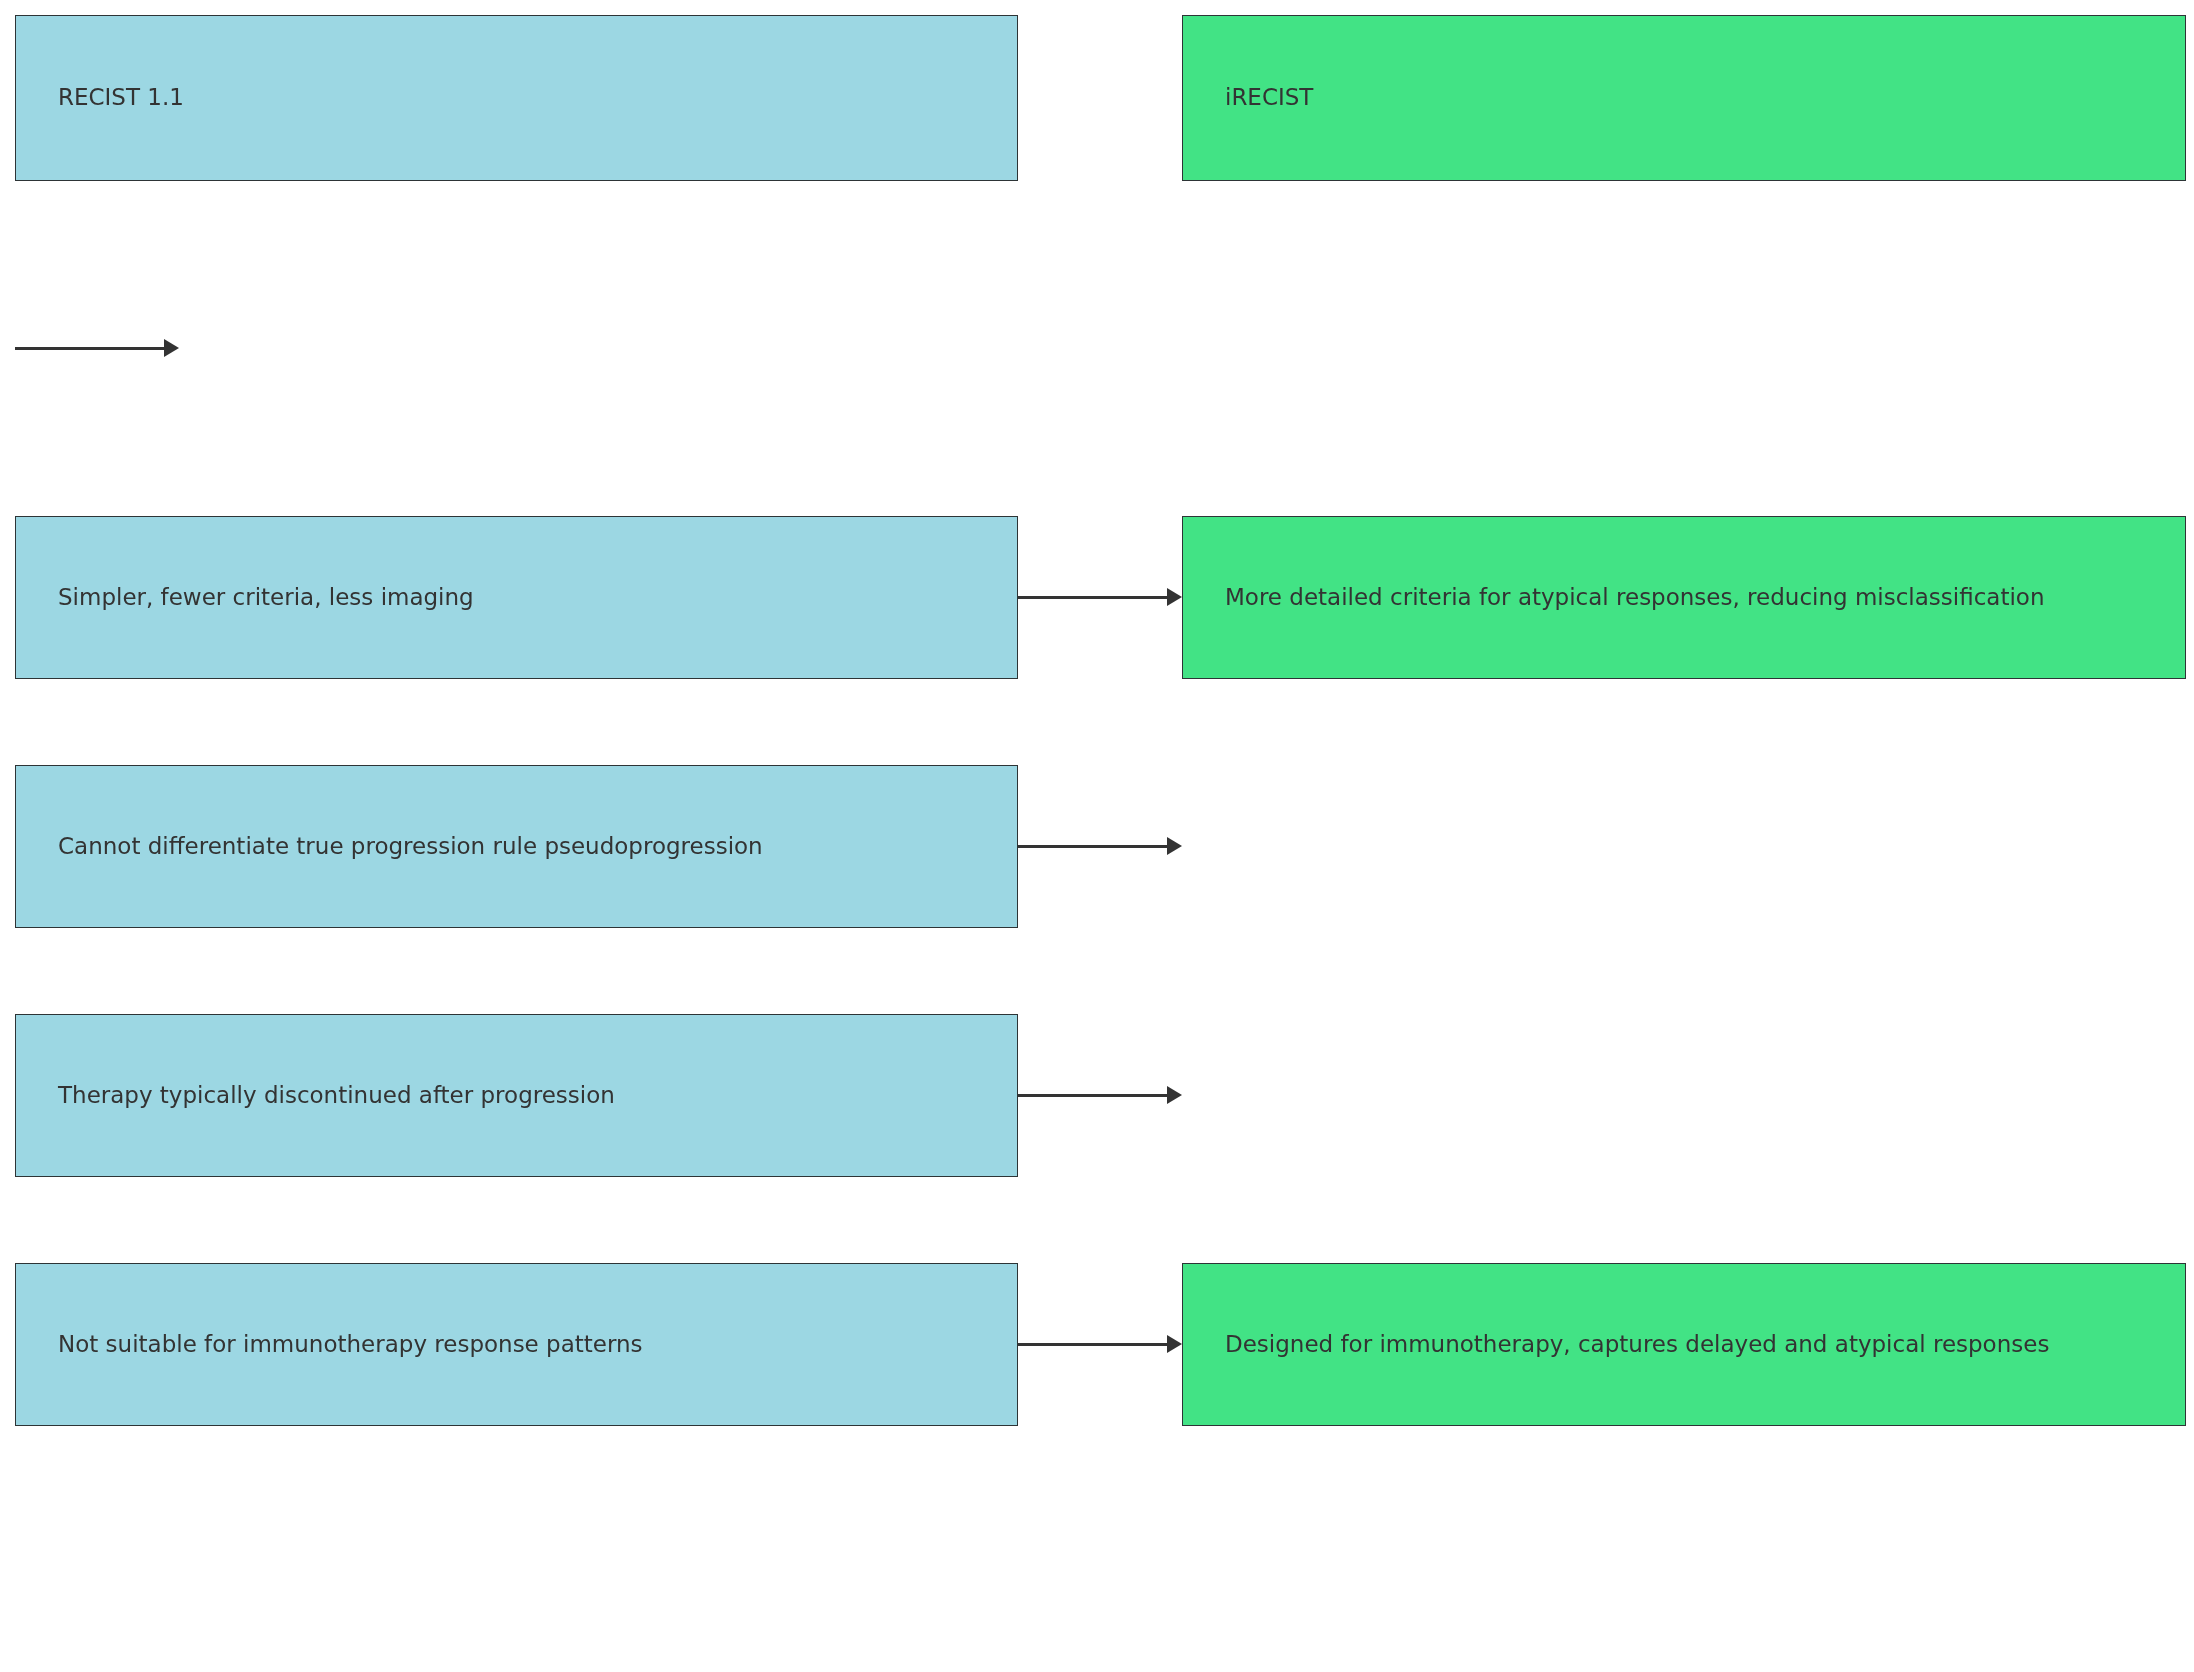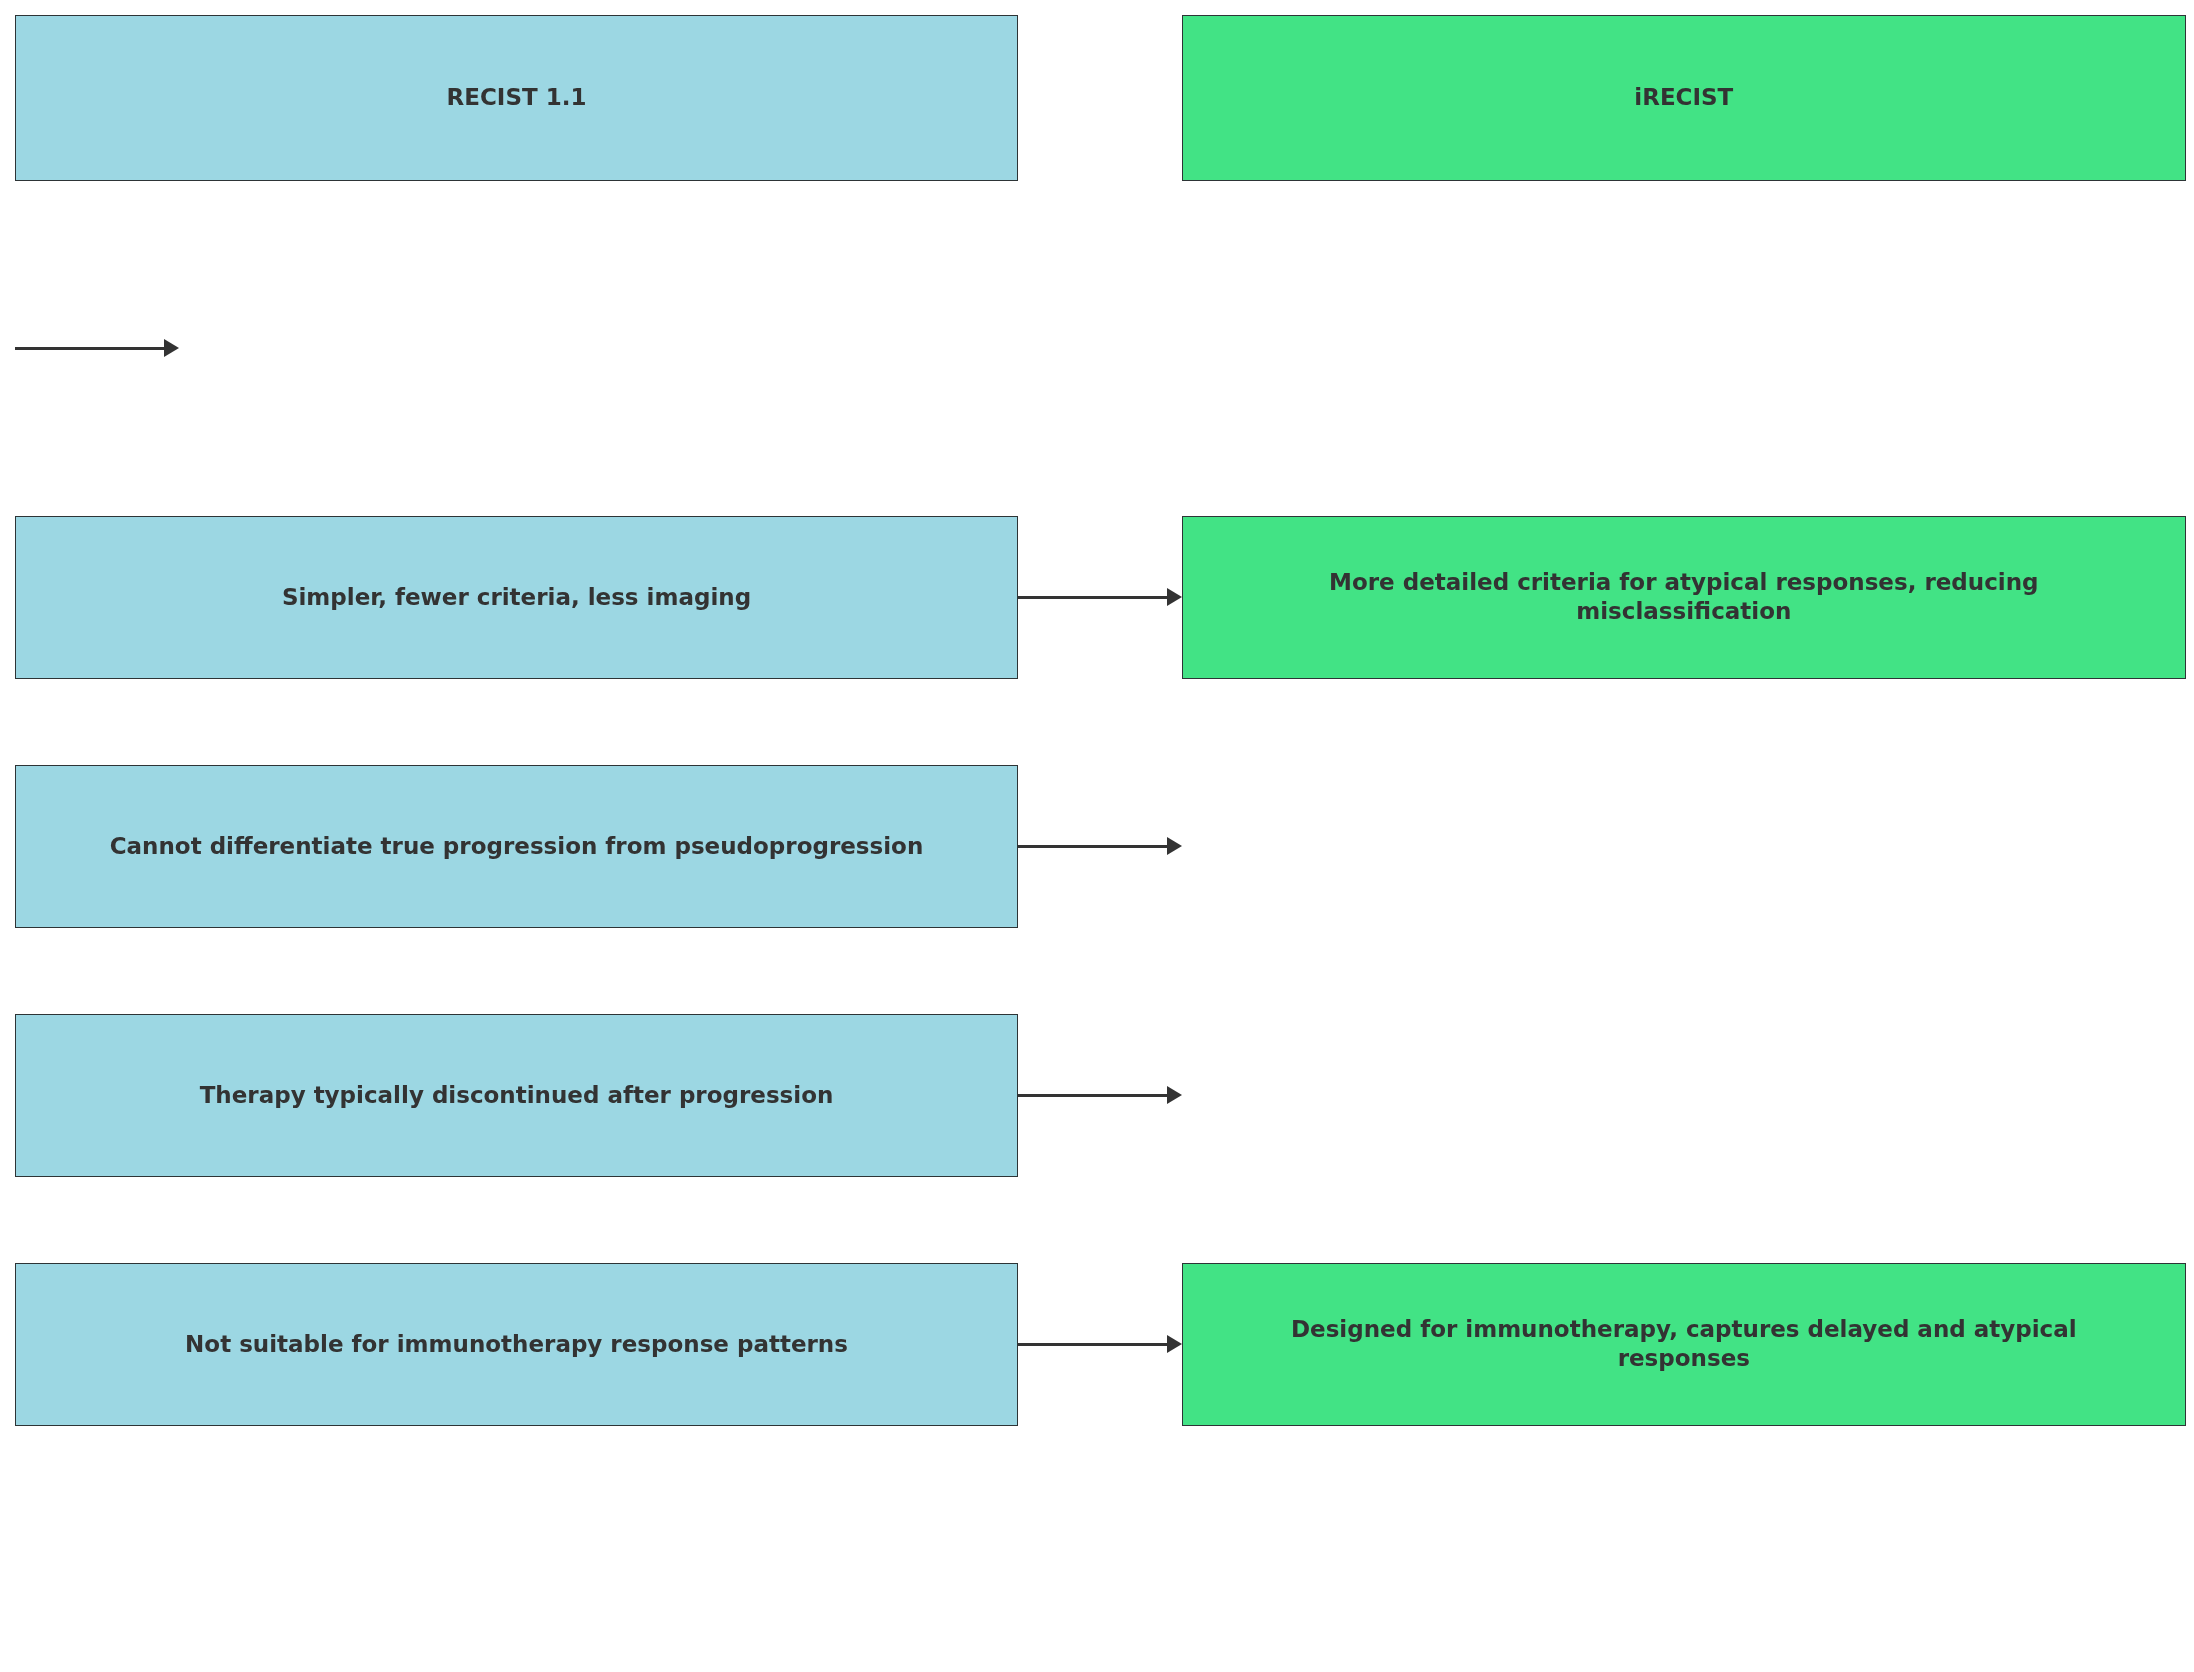--- a/index.html
+++ b/index.html
@@ -35,27 +35,25 @@
     flex: 0 0 163px;
   }
   .row.header-row {
     height: 166px;
     flex: 0 0 166px;
   }
   .box {
     border: 1.8px solid var(--border);
     display: flex;
     align-items: center;
-    justify-content: center;
     text-align: center;
     color: var(--text);
     font-size: 23px;
     line-height: 1.25;
     padding: 0 42px;
-    font-weight: bold;
   }
   .box.blue {
     width: 1003px;
     flex: 0 0 1003px;
     background: var(--blue);
   }
   .box.green {
     flex: 1 1 auto;
     background: var(--green);
   }
@@ -115,21 +113,21 @@
       <div class="arrow-line"></div>
       <div class="arrow-head"></div>
     </div>
     <div class="box green">
       <span>More detailed criteria for atypical responses, reducing misclassification</span>
     </div>
   </div>
 
   <div class="row">
     <div class="box blue">
-      <span>Cannot differentiate true progression from pseudoprogression</span>
+      <span>Cannot differentiate true progression rule pseudoprogression</span>
     </div>
     <div class="arrow-zone">
       <div class="arrow-line"></div>
       <div class="arrow-head"></div>
     </div>
   </div>
 
 
   <div class="row">
     <div class="box blue">

